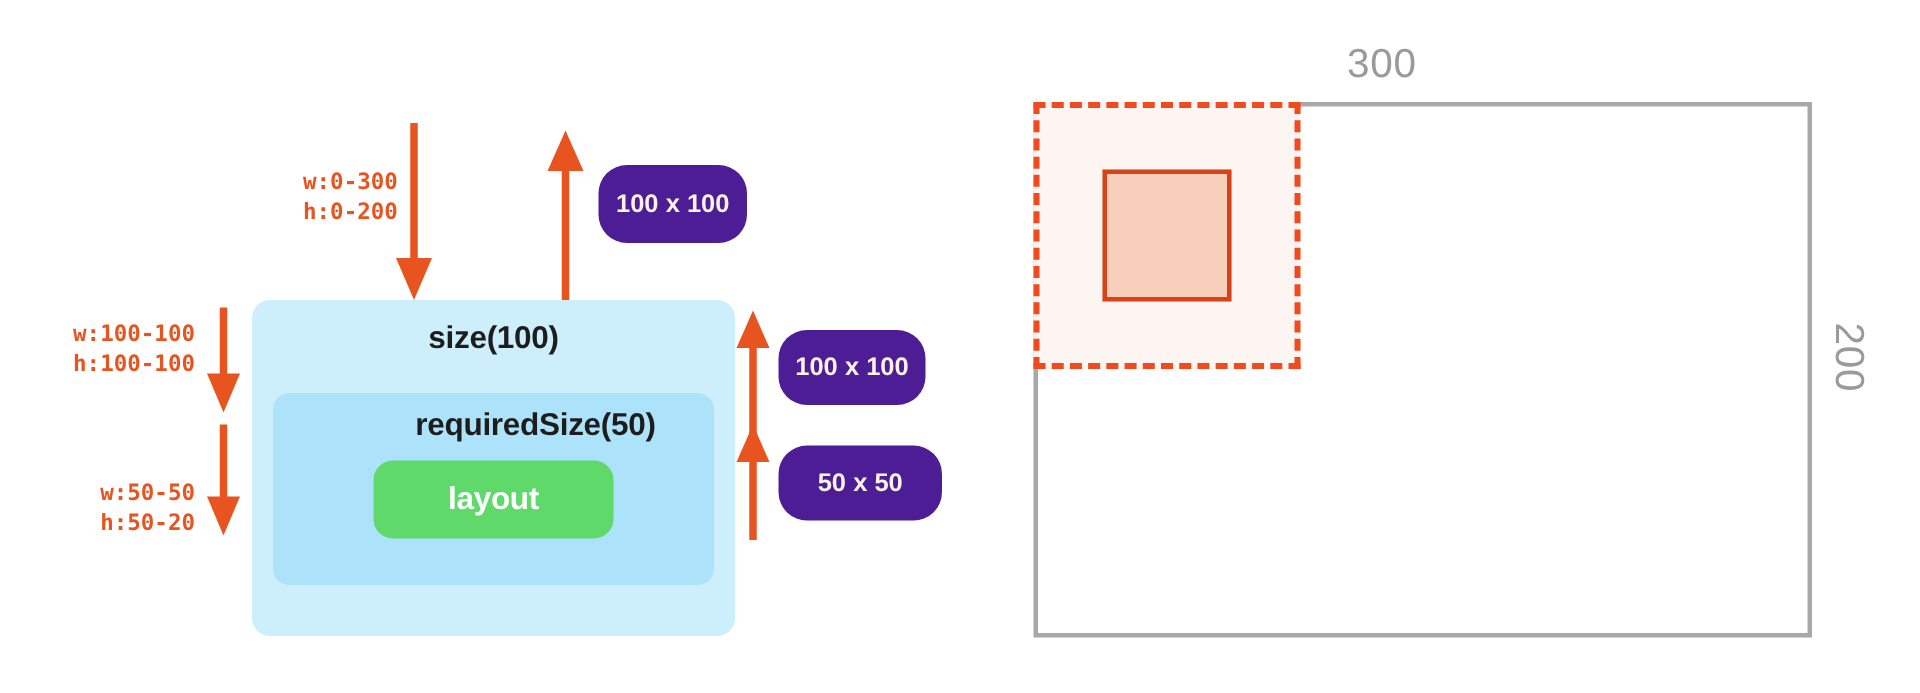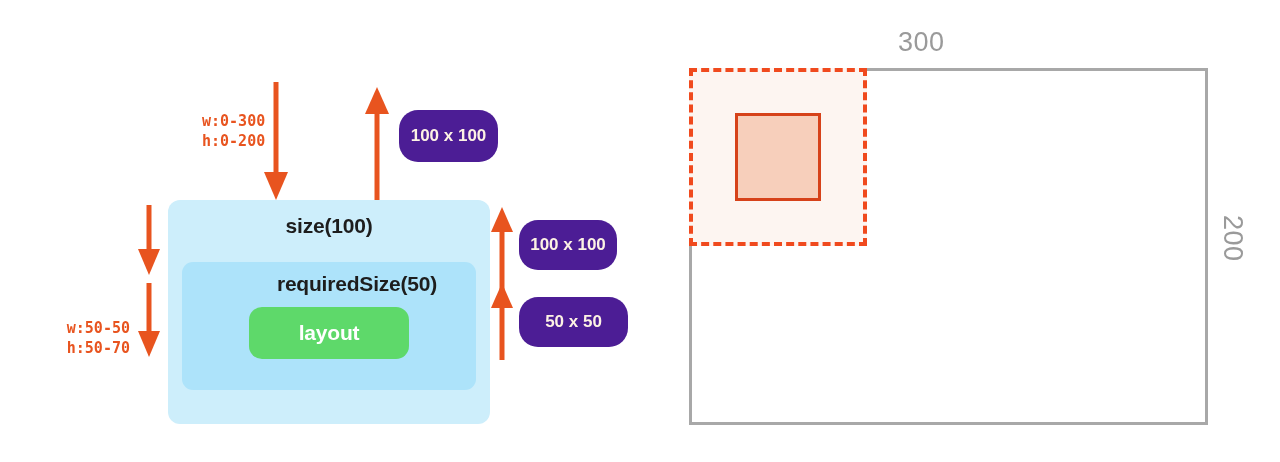--- a/index.html
+++ b/index.html
@@ -187,27 +187,28 @@
 
   <div class="badge" style="left:399px; top:110px; width:99px; height:52px;">
     <span>100 x 100</span>
   </div>
 
   <svg class="arrow" style="left:136px; top:203px;" width="26" height="74" viewBox="0 0 26 74">
     <line x1="13" y1="2" x2="13" y2="54" stroke="#e8541f" stroke-width="5"></line>
     <polygon points="13,72 2,46 24,46" fill="#e8541f"></polygon>
   </svg>
 
+  <div class="mono-note right-align" style="left:20px; top:212px; width:110px;"><span>w:100-100</span><br><span>h:100-100</span></div>
 
   <svg class="arrow" style="left:136px; top:281px;" width="26" height="78" viewBox="0 0 26 78">
     <line x1="13" y1="2" x2="13" y2="58" stroke="#e8541f" stroke-width="5"></line>
     <polygon points="13,76 2,50 24,50" fill="#e8541f"></polygon>
   </svg>
 
-  <div class="mono-note right-align" style="left:20px; top:290px; width:110px;margin-top:28px;"><span>w:50-50</span><br><span>h:50-70</span></div>
+  <div class="mono-note right-align" style="left:20px; top:290px; width:110px;margin-top:28px;"><span>w:50-50</span><br><span>h:50-20</span></div>
 
   <div class="outer-box">
     <div class="outer-label">size(100)</div>
 
     <div class="inner-box">
       <div class="inner-label">requiredSize(50)</div>
 
       <div class="layout-box">
         <span>layout</span>
       </div>

